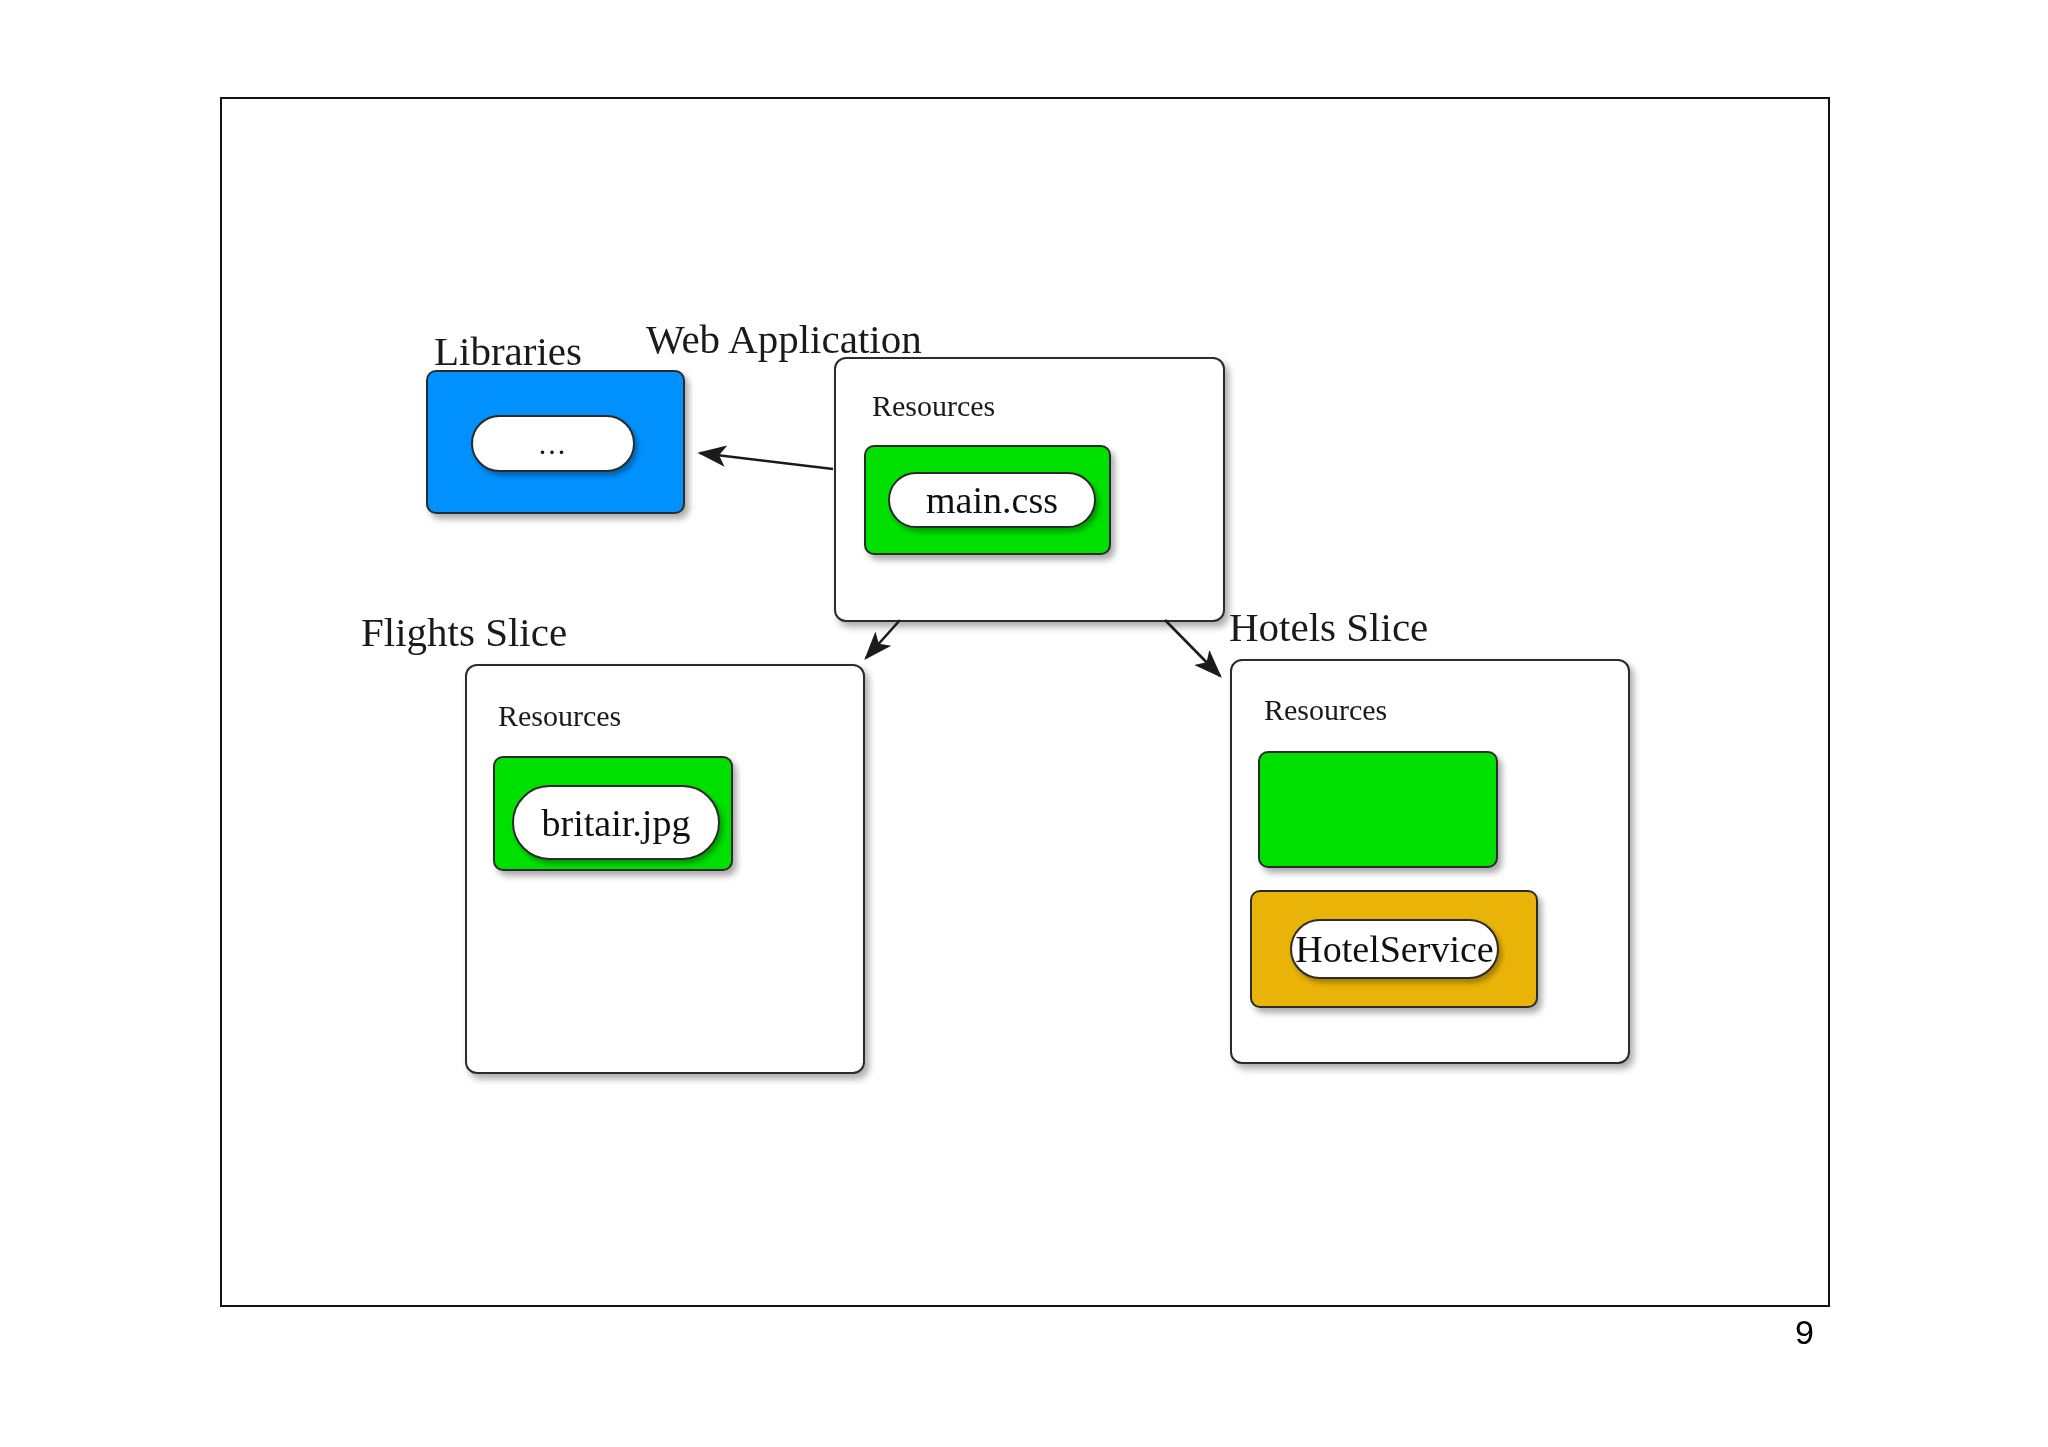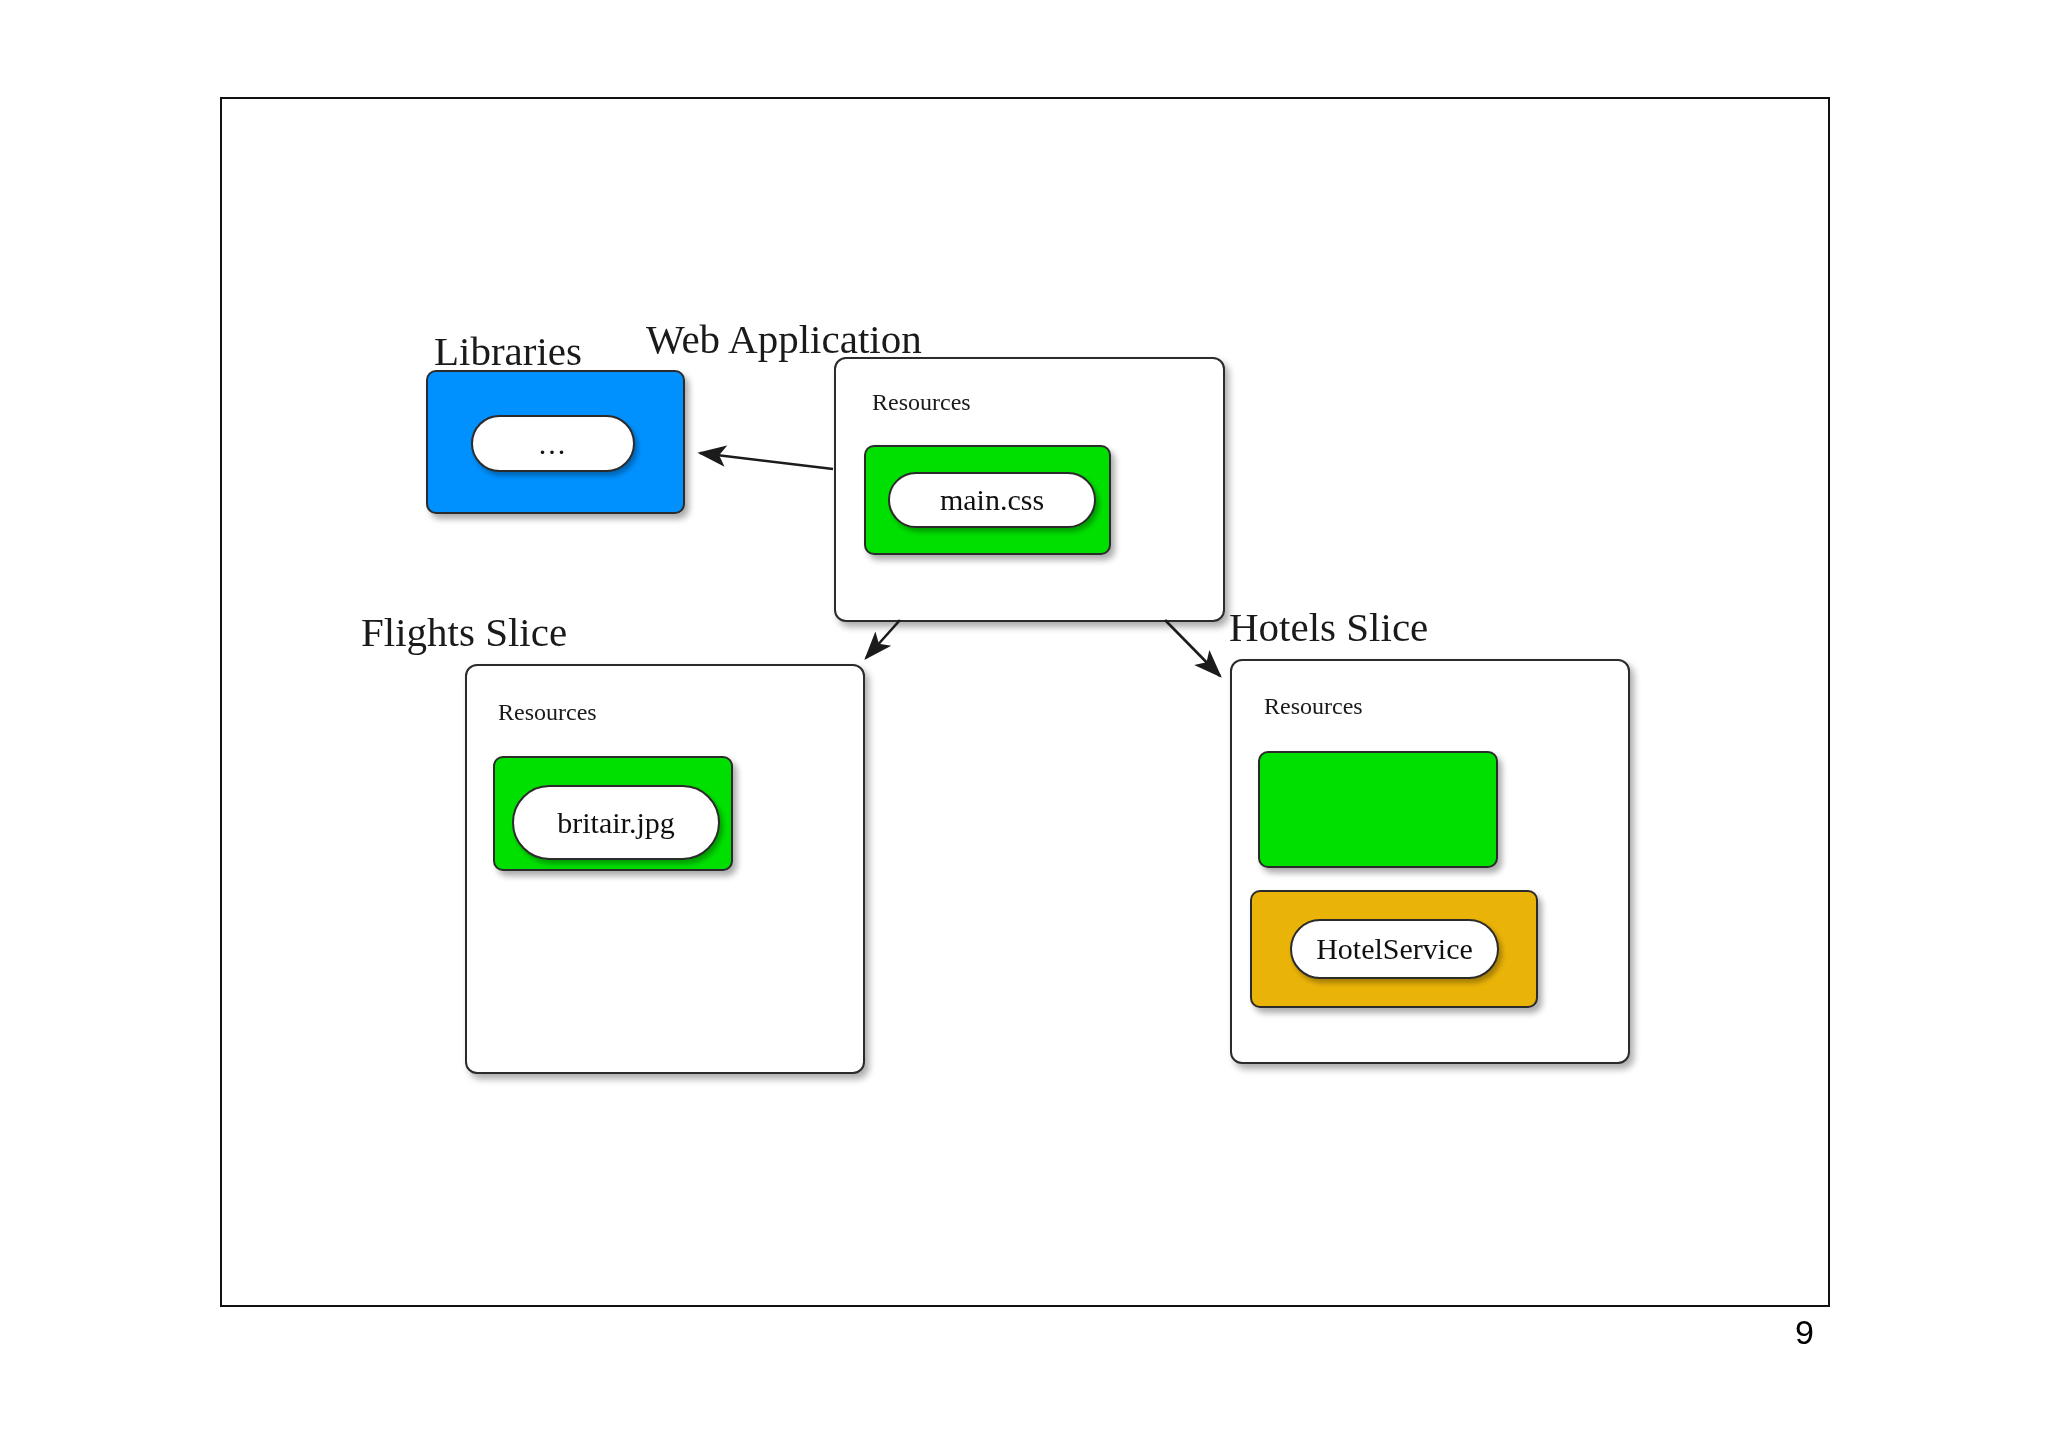--- a/index.html
+++ b/index.html
@@ -50,21 +50,21 @@
     position: absolute;
     box-sizing: border-box;
     border: 2px solid #2b2b2b;
     border-radius: 12px;
     background: #ffffff;
     box-shadow: 4px 5px 7px rgba(0,0,0,0.33);
   }
 
   .inner-label {
     position: absolute;
-    font-size: 24px;
+    font-size: 30px;
     color: #1a1a1a;
     white-space: nowrap;
   }
 
   
   .block {
     position: absolute;
     box-sizing: border-box;
     border: 2px solid #2b2b2b;
     border-radius: 10px;
@@ -74,21 +74,21 @@
   
   .pill {
     position: absolute;
     box-sizing: border-box;
     background: #ffffff;
     border: 2px solid #2b2b2b;
     border-radius: 999px;
     display: flex;
     align-items: center;
     justify-content: center;
-    font-size: 30px;
+    font-size: 38px;
     color: #101010;
     box-shadow: 3px 4px 5px rgba(0,0,0,0.30);
     white-space: nowrap;
   }
 
   .pill.dots {
     font-size: 30px;
     letter-spacing: 2px;
     color: #141414;
   }

